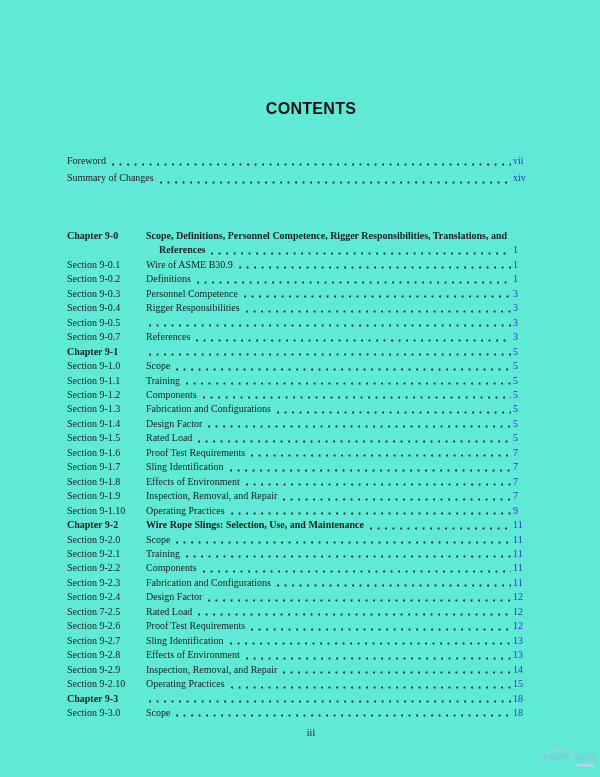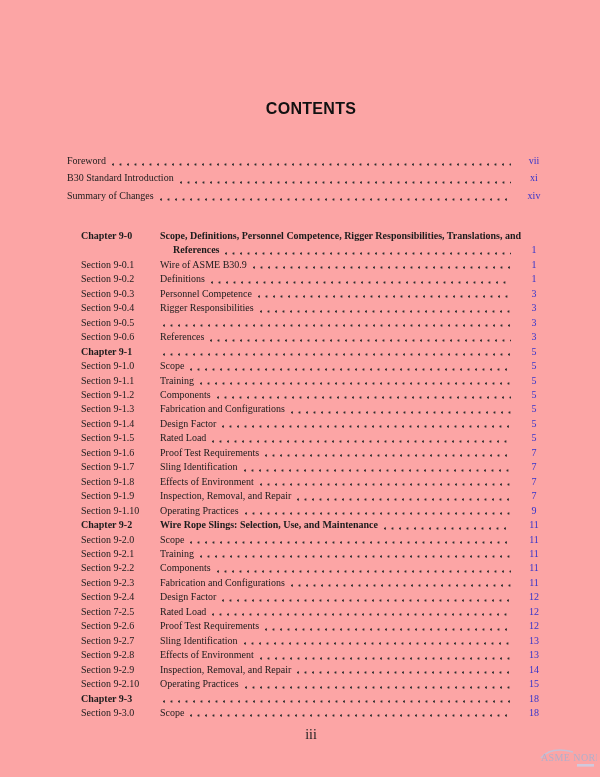--- a/index.html
+++ b/index.html
@@ -1,19 +1,19 @@
 <!DOCTYPE html>
 <html><head>
 <meta charset="utf-8">
 <style>
   html,body{margin:0;padding:0;background:#ffffff;}
   .sheet{
     position:relative;
     width:600px;height:777px;
-    background:#fca5a5;
+    background:#5eead4;
     color:#1c1c1c;
     font-family:"Liberation Serif", serif;
     overflow:hidden;
   }
   .doc-title{
     position:absolute;
     top:100px;left:67px;right:45px;
     margin:0;
     text-align:center;
     font-family:"Liberation Sans", sans-serif;
@@ -25,48 +25,48 @@
   .list{
     position:absolute;
     left:67px;right:45px;
     font-size:10px;
   }
   #front-matter{top:152px;}
   #front-matter .row{line-height:17.3px;}
   #toc{top:229px;}
   #toc .row{line-height:14.45px;}
   .row{display:flex;align-items:baseline;}
-  .label{flex:0 0 79px;white-space:nowrap;margin-left:14px;}
+  .label{flex:0 0 79px;white-space:nowrap;}
   .titlewrap{flex:1 1 auto;min-width:0;display:flex;flex-direction:column;}
   .tl{display:flex;align-items:baseline;}
   .t{white-space:nowrap;padding-right:3px;}
   .cont .t{padding-left:13px;}
   .bold .label,.bold .t{font-weight:700;}
   .leader{
     flex:1 1 auto;
     align-self:flex-end;
     height:11px;
     margin:0 2px 0 3px;
     background-image:radial-gradient(circle at 1.1px 1.5px,#2e2e2e 0.95px,rgba(0,0,0,0) 1.25px);
     background-size:7.5px 3px;
     background-repeat:repeat-x;
     background-position:left 5px;
     min-width:12px;
   }
   .pg{
     flex:0 0 42px;
-    text-align:center;
+    text-align:left;
     color:#3333cc;
     white-space:nowrap;
   }
   .footer{
     position:absolute;
     top:727px;left:67px;right:45px;
     text-align:center;
-    font-size:14px;
+    font-size:10px;
     color:#222222;
   }
   .watermark{
     position:absolute;
     right:3px;bottom:2px;
     opacity:0.8;
   }
 </style>
 </head>
 <body>
@@ -81,29 +81,20 @@
           <div class="tl">
             <span class="t">Foreword</span>
             <span class="leader"></span>
             <span class="pg">vii</span>
           </div>
         </div>
       </div>
       <div class="row">
         <div class="titlewrap">
           <div class="tl">
-            <span class="t">B30 Standard Introduction</span>
-            <span class="leader"></span>
-            <span class="pg">xi</span>
-          </div>
-        </div>
-      </div>
-      <div class="row">
-        <div class="titlewrap">
-          <div class="tl">
             <span class="t">Summary of Changes</span>
             <span class="leader"></span>
             <span class="pg">xiv</span>
           </div>
         </div>
       </div>
     </div>
 
   <div class="list" id="toc">
       <div class="row bold">
@@ -162,21 +153,21 @@
       <div class="row">
         <span class="label">Section 9-0.5</span>
         <div class="titlewrap">
           <div class="tl">
             <span class="leader"></span>
             <span class="pg">3</span>
           </div>
         </div>
       </div>
       <div class="row">
-        <span class="label">Section 9-0.6</span>
+        <span class="label">Section 9-0.7</span>
         <div class="titlewrap">
           <div class="tl">
             <span class="t">References</span>
             <span class="leader"></span>
             <span class="pg">3</span>
           </div>
         </div>
       </div>
       <div class="row bold">
         <span class="label">Chapter 9-1</span>

